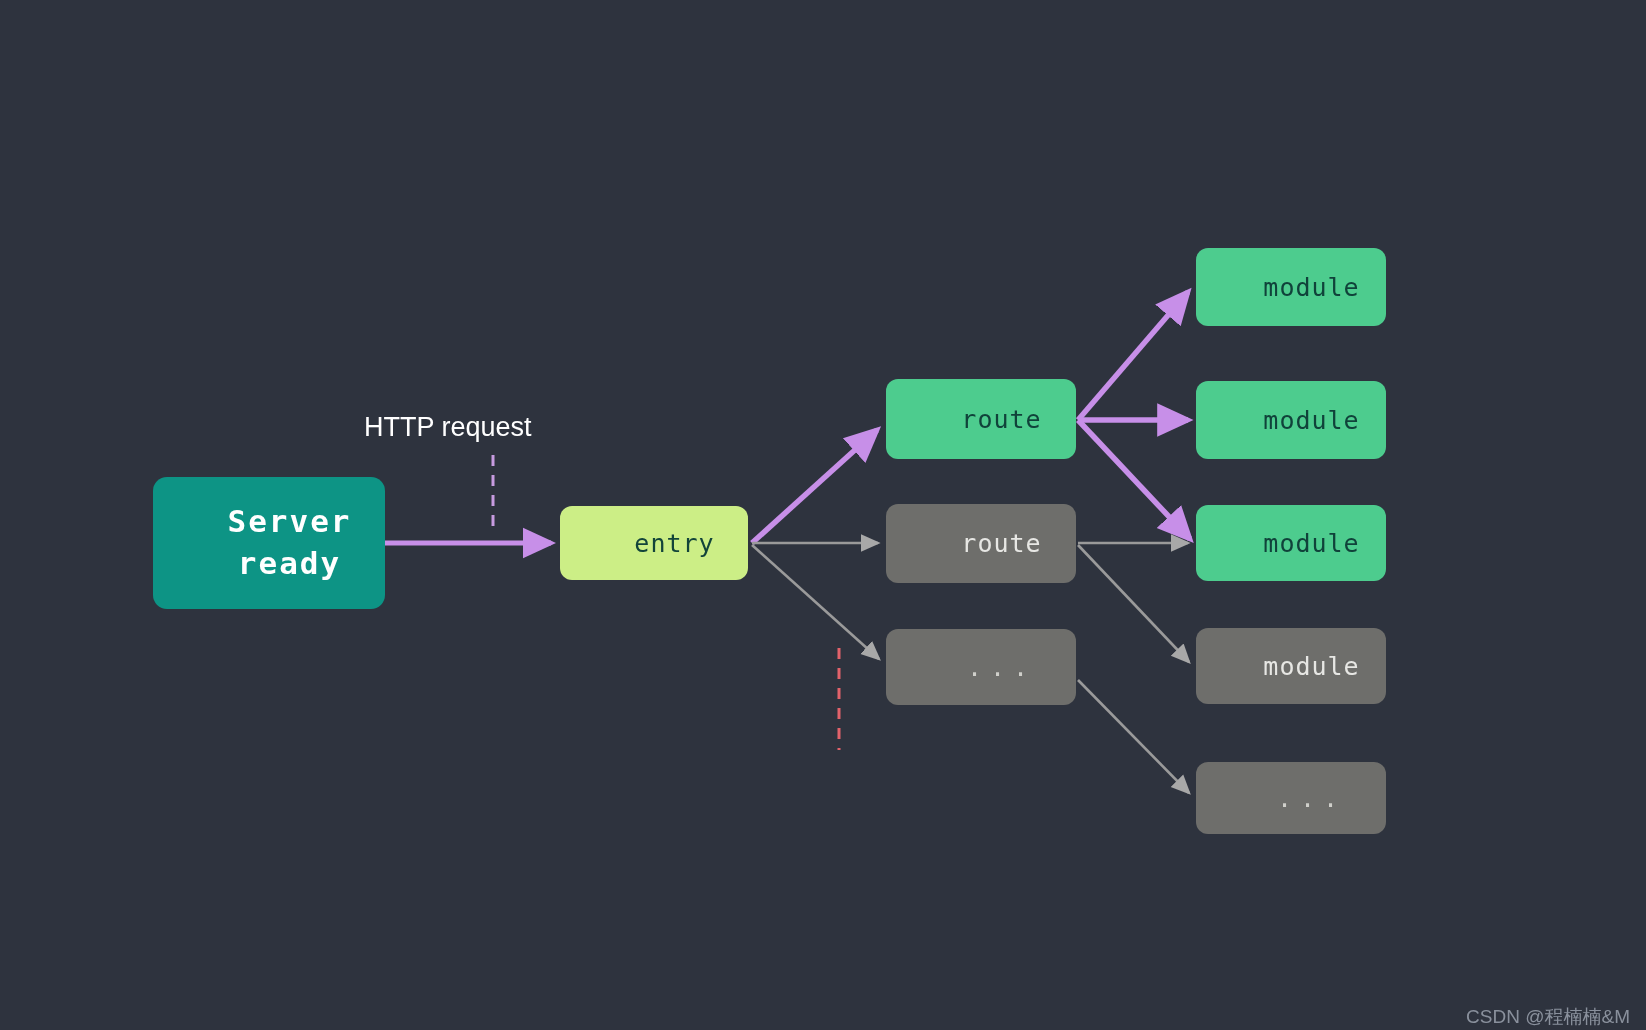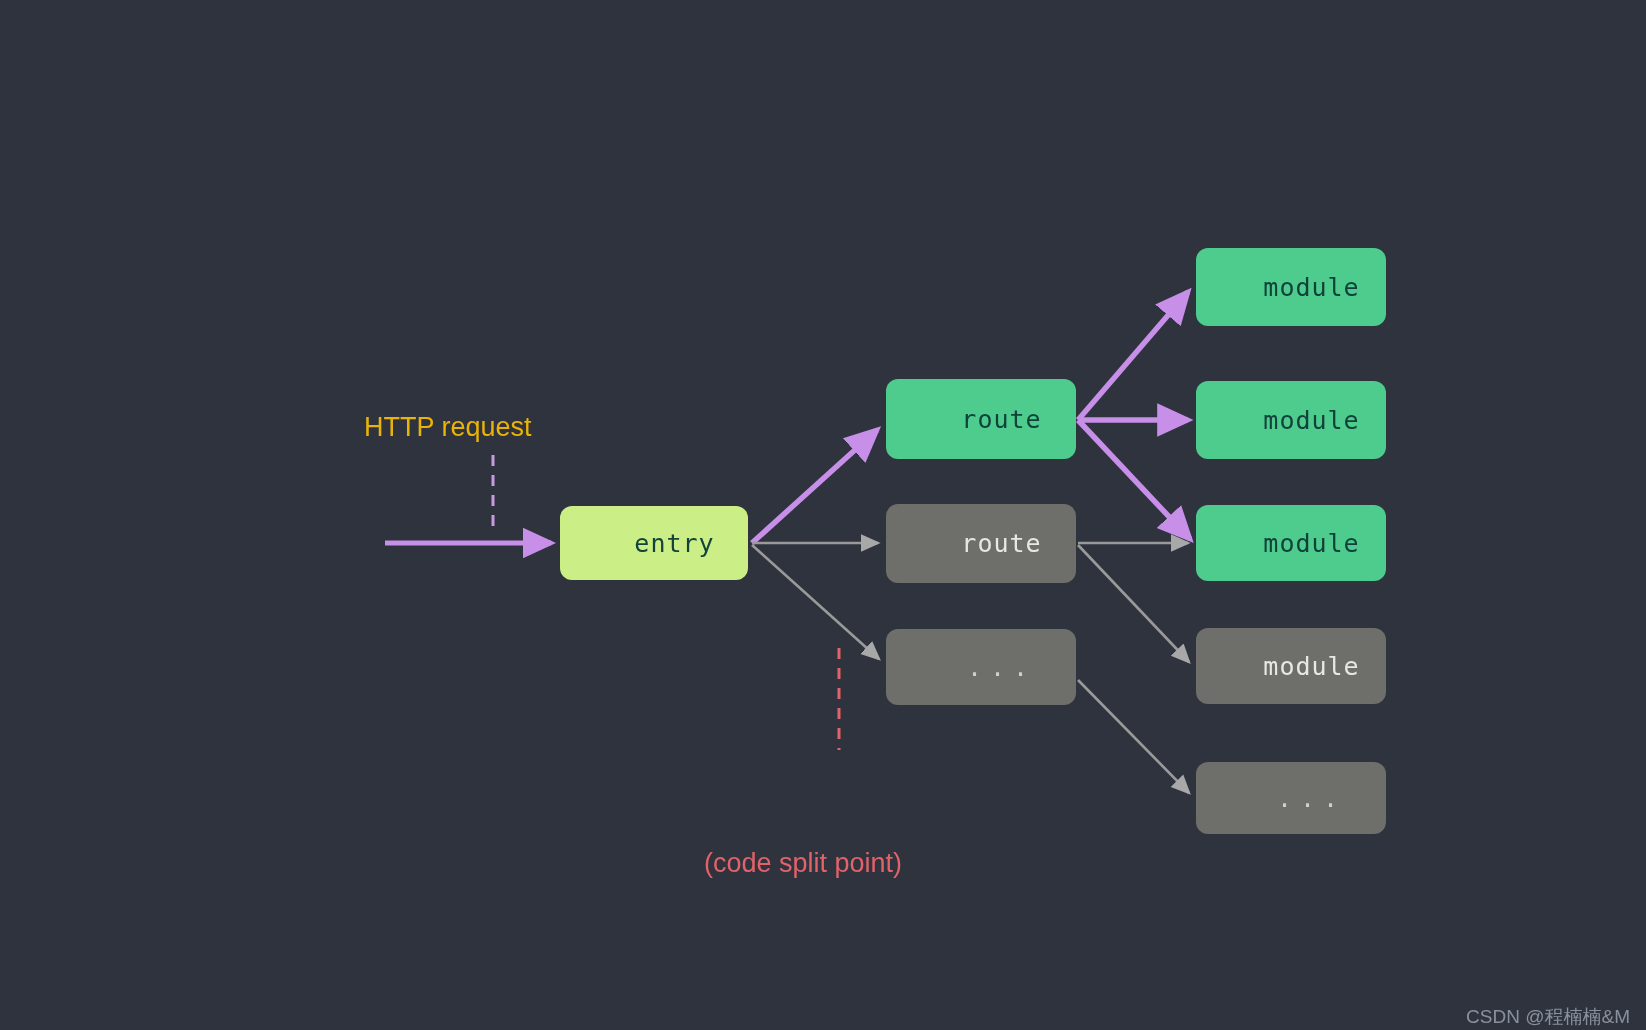--- a/index.html
+++ b/index.html
@@ -64,21 +64,21 @@
     background: #6e6e6b;
     color: #cfcfca;
     font-size: 25px;
     letter-spacing: 8px;
   }
   .label {
     position: absolute;
     white-space: pre;
   }
   .label.http {
-    color: #eab308;
+    color: #ffffff;
     font-size: 27px;
   }
   .label.dyn {
     color: #e2626a;
     font-size: 27px;
     line-height: 1.38;
   }
   .watermark {
     position: absolute;
     right: 16px;
@@ -122,20 +122,22 @@
 
     <line x1="1078" y1="545" x2="1189" y2="662" stroke="#9a9a9a" stroke-width="2.6" marker-end="url(#ah-gray)"></line>
 
     <line x1="1078" y1="680" x2="1189" y2="793" stroke="#9a9a9a" stroke-width="2.6" marker-end="url(#ah-gray)"></line>
 
     <line x1="493" y1="455" x2="493" y2="528" stroke="#c79be0" stroke-width="3" stroke-dasharray="11 9"></line>
 
     <line x1="839" y1="648" x2="839" y2="750" stroke="#e2626a" stroke-width="3" stroke-dasharray="11 9"></line>
   </svg>
 
+  <div class="node server" style="left:153px; top:477px; width:232px; height:132px;">Server
+ready</div>
 
   <div class="node entry" style="left:560px; top:506px; width:188px; height:74px;">entry</div>
 
   <div class="node active" style="left:886px; top:379px; width:190px; height:80px;">route</div>
 
   <div class="node muted" style="left:886px; top:504px; width:190px; height:79px;">route</div>
 
   <div class="node dots" style="left:886px; top:629px; width:190px; height:76px;">...</div>
 
   <div class="node active" style="left:1196px; top:248px; width:190px; height:78px;">module</div>
@@ -144,17 +146,16 @@
 
   <div class="node active" style="left:1196px; top:505px; width:190px; height:76px;">module</div>
 
   <div class="node muted" style="left:1196px; top:628px; width:190px; height:76px;">module</div>
 
   <div class="node dots" style="left:1196px; top:762px; width:190px; height:72px;">...</div>
 
   <div class="label http" style="left:364px; top:412px;">HTTP request</div>
 
   <div class="label dyn" style="left:704px; top:770px;">
-    <div>(code split point)</div>
   </div>
 
   <div class="watermark">CSDN @程楠楠&amp;M</div>
 </div>
 
 </body></html>

